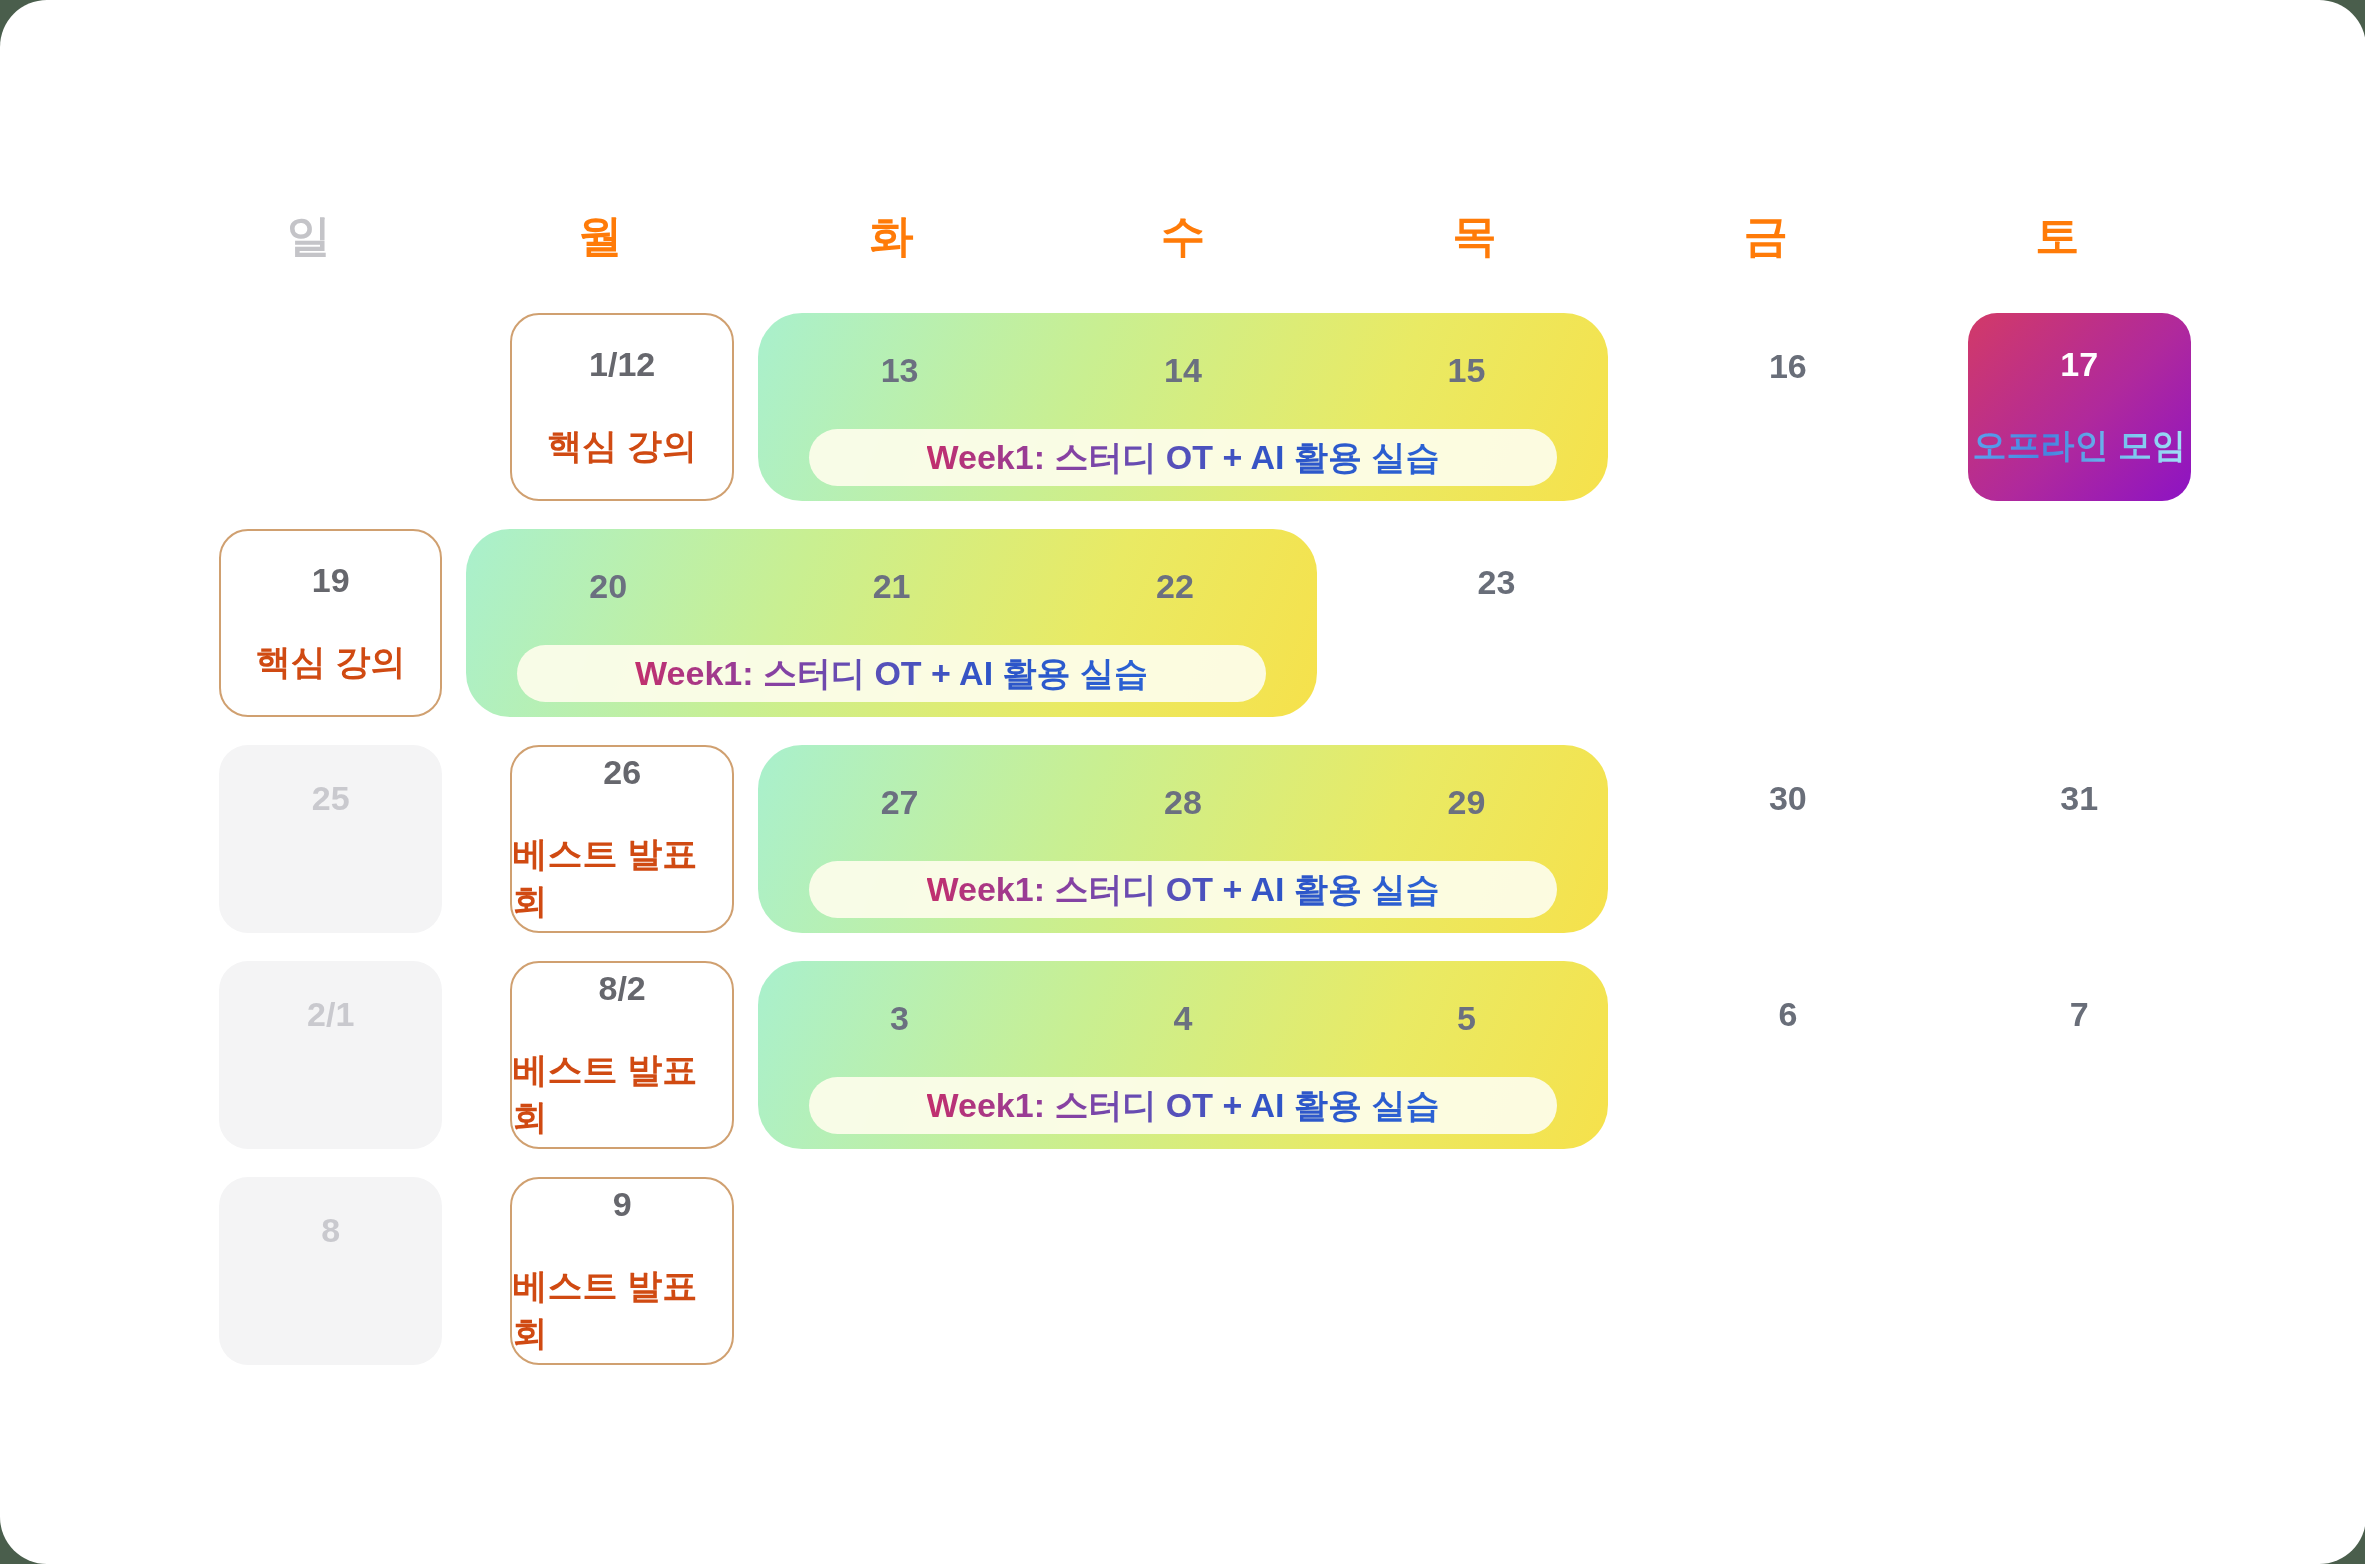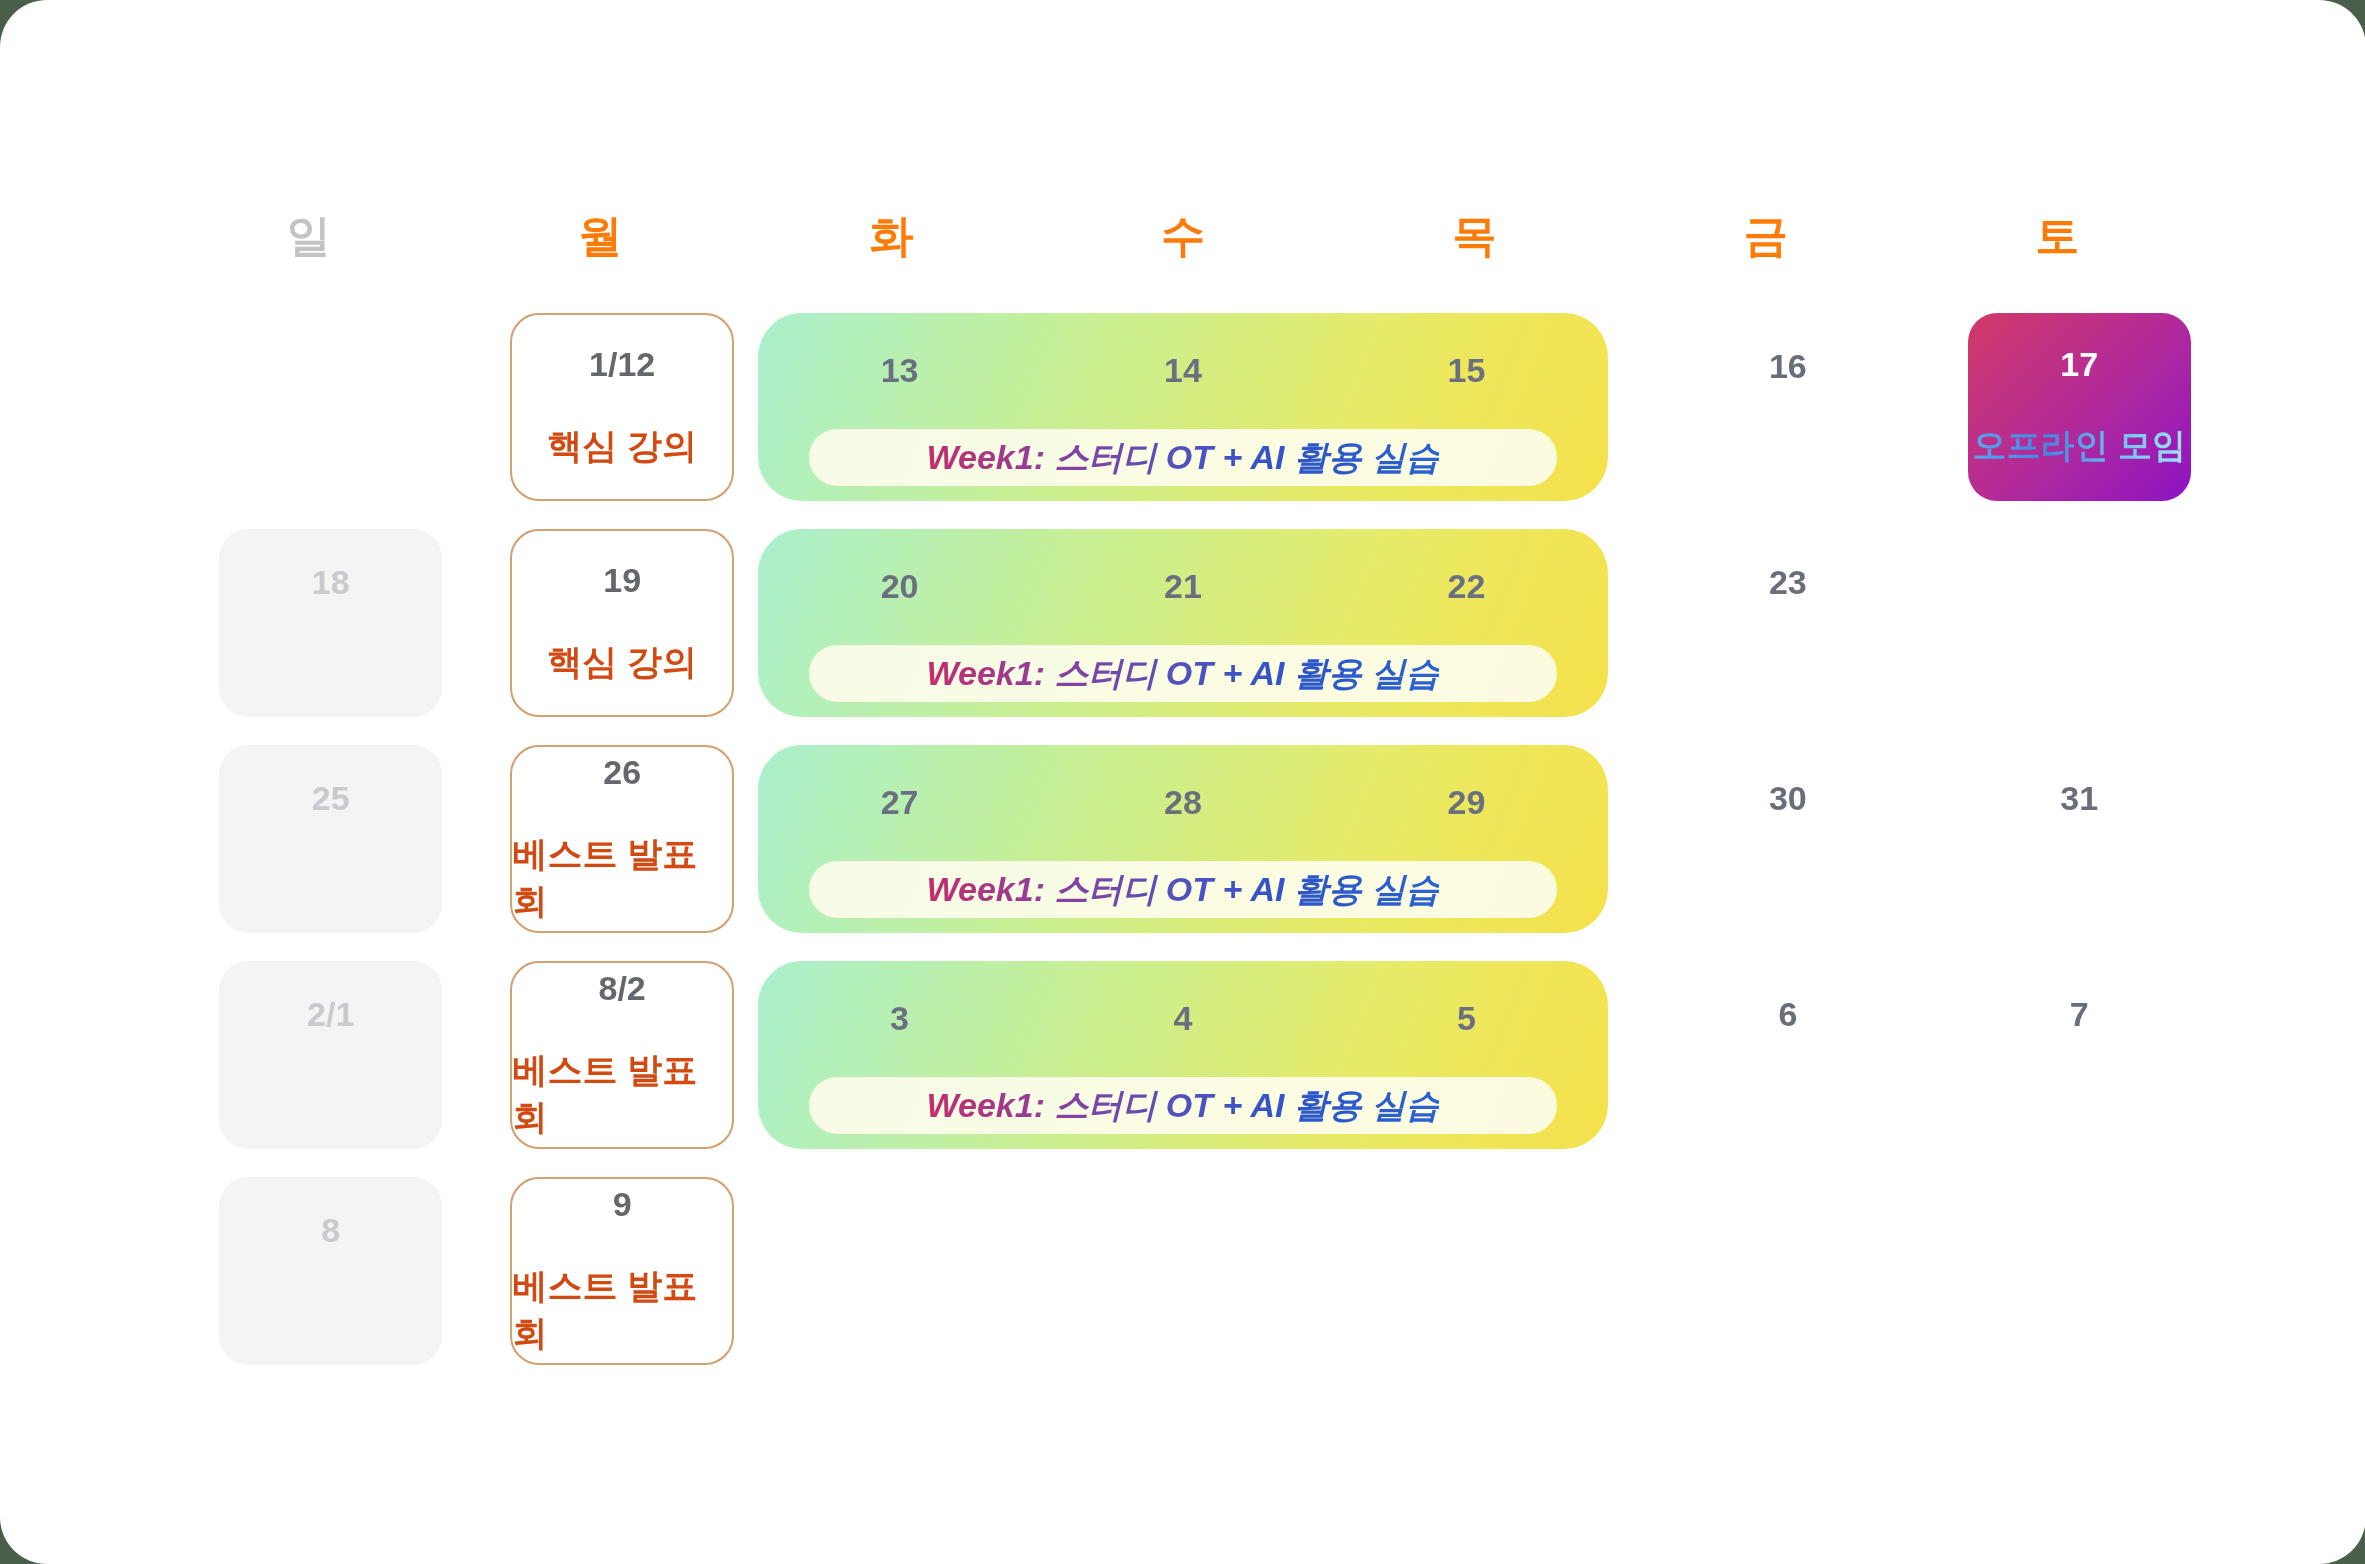--- a/index.html
+++ b/index.html
@@ -81,21 +81,21 @@
   .block-date {
     text-align: center;
     font-size: 34px; font-weight: 600; color: #6b7080;
   }
   .block-pill {
     position: absolute;
     left: 51px; right: 51px; bottom: 14.6px;
     height: 57px;
     border-radius: 29px;
     background: rgba(253, 253, 235, 0.93);
-    display: flex; align-items: center; justify-content: center; font-style: italic;
+    display: flex; align-items: center; justify-content: center;
   }
   .block-pill .pill-text {
     font-size: 34px; font-weight: 700;
     background: linear-gradient(90deg, #c22f6d 0%, #8f3f9e 24%, #5a50b8 46%, #2d55c8 70%, #2a62d4 100%);
     -webkit-background-clip: text; background-clip: text;
     color: transparent;
   }
 
   
   .offline-card {
@@ -146,21 +146,20 @@
         </div>
       </div>
       <div class="cell plain-day">16</div>
       <div class="cell offline-card">
         <div class="card-date">17</div>
         <div class="card-label">오프라인 모임</div>
       </div>
     </div>
 
     <div class="week-row">
-      <div class="cell ghost-day">18</div>
       <div class="cell event-card">
         <div class="card-date">19</div>
         <div class="card-label">핵심 강의</div>
       </div>
       <div class="week-block">
         <div class="block-dates">
           <div class="block-date">20</div>
           <div class="block-date">21</div>
           <div class="block-date">22</div>
         </div>

